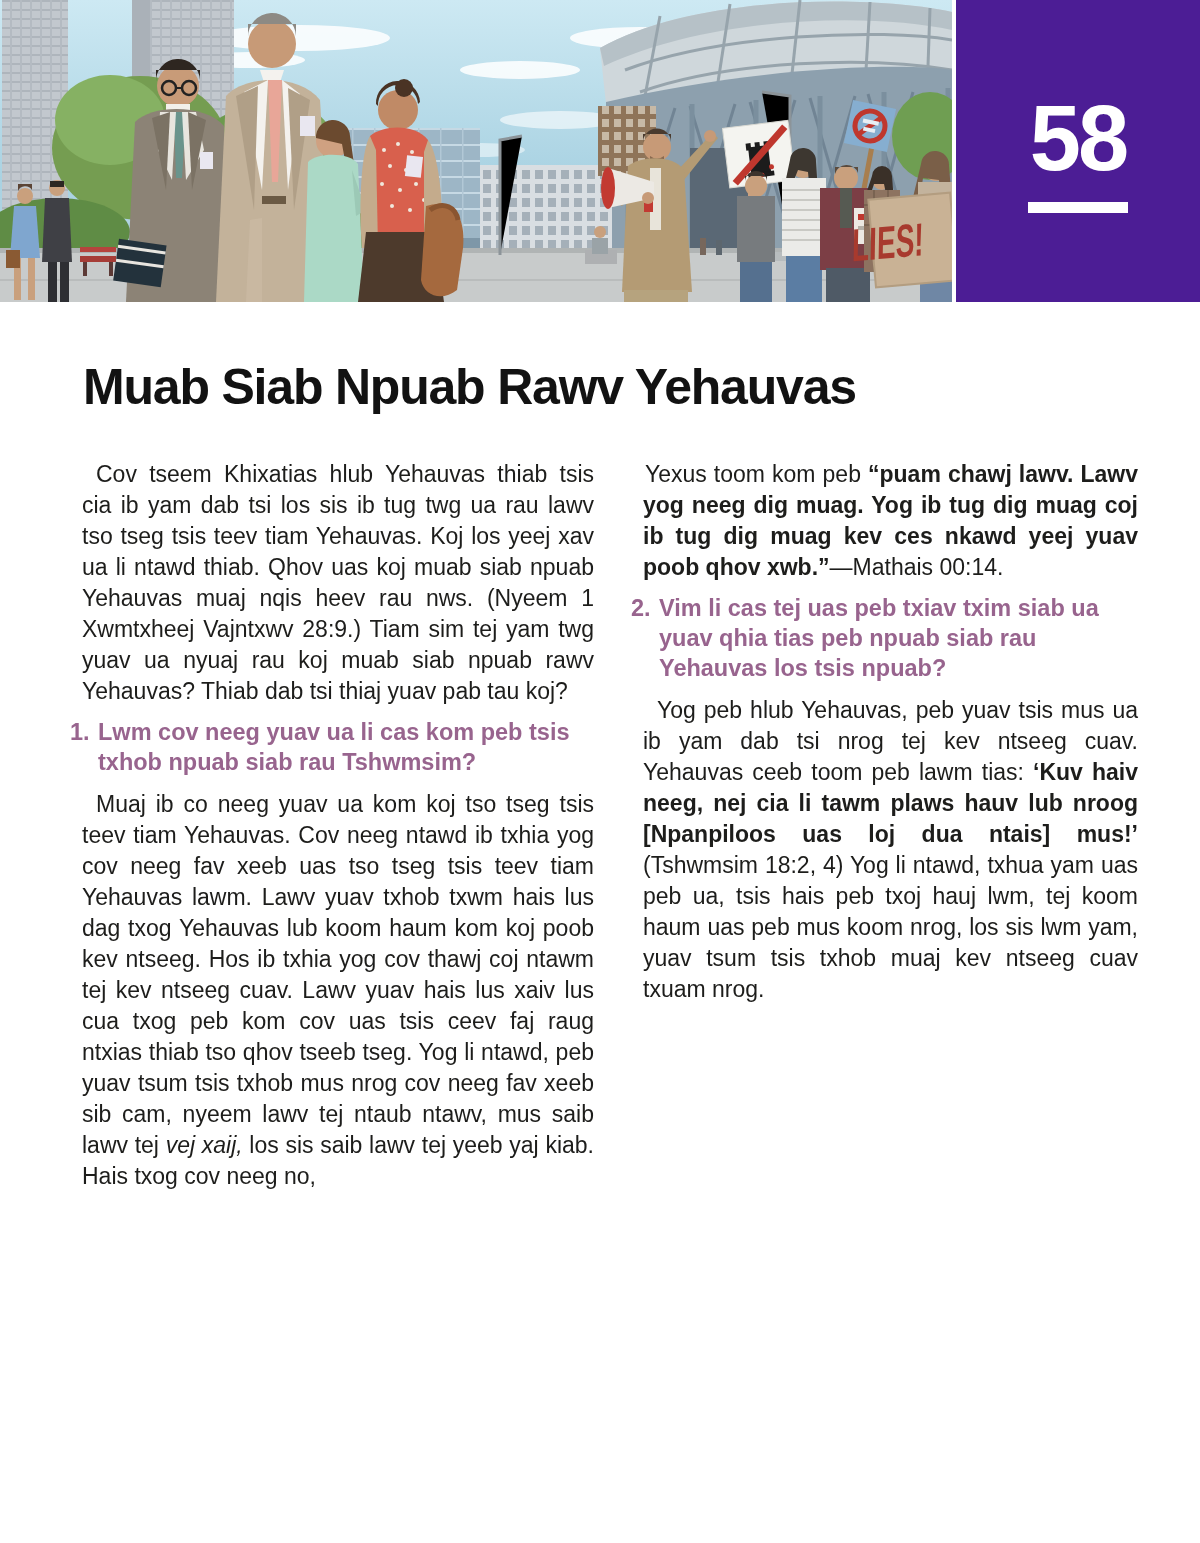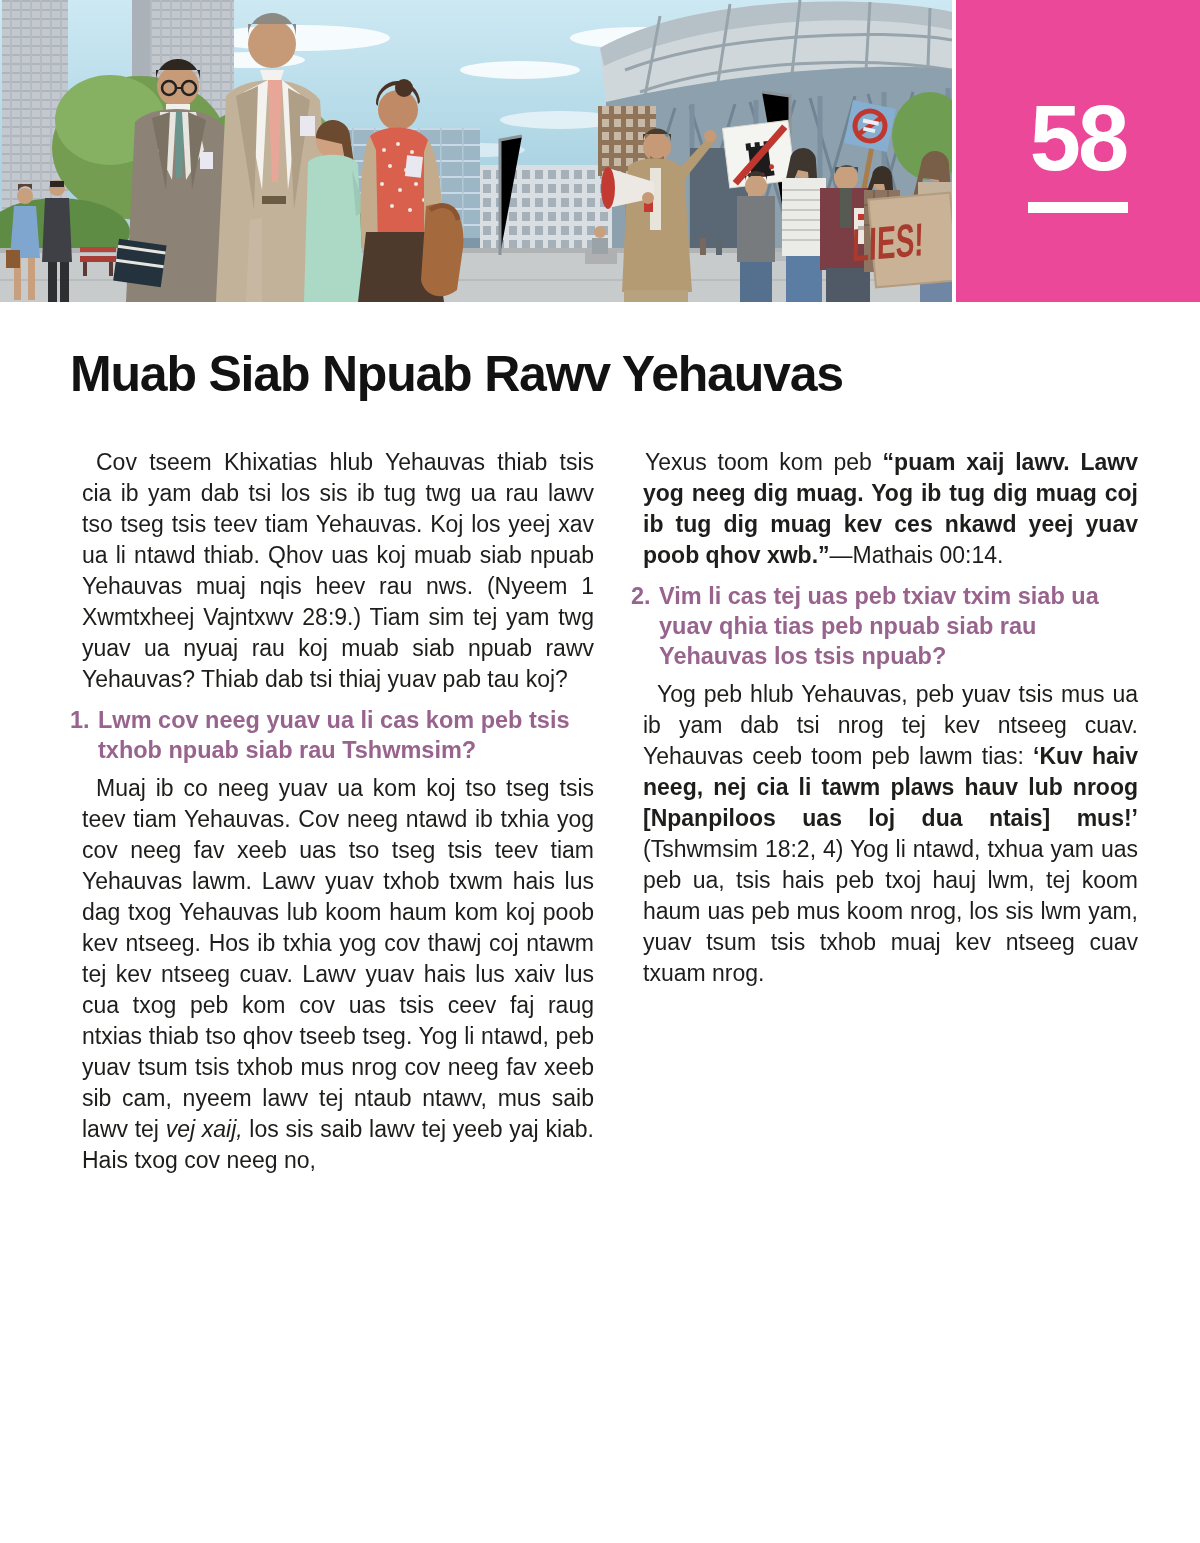--- a/index.html
+++ b/index.html
@@ -4,26 +4,26 @@
 <style>
   html,body{margin:0;padding:0;background:#e8e8e8;}
   #page{position:relative;width:1200px;height:1543px;background:#ffffff;overflow:hidden;
         font-family:"Liberation Sans",sans-serif;color:#1d1d1b;}
   .hero{position:absolute;left:0;top:0;width:952px;height:302px;}
   .num-block{position:absolute;left:956px;top:0;width:244px;height:302px;background:#9e6695;}
   .page-number{position:absolute;top:92px;left:0;width:100%;text-align:center;
         color:#ffffff;font-weight:700;font-size:92px;line-height:1;letter-spacing:-3px;}
   .page-number-bar{position:absolute;top:202px;left:50%;transform:translateX(-50%);
         width:100px;height:11px;background:#ffffff;}
-  .doc-title{position:absolute;left:70px;top:347px;width:980px;margin:0;
+  .doc-title{position:absolute;left:70px;top:347px;width:980px;margin:13px;
         font-size:50px;line-height:1.08;font-weight:700;letter-spacing:-1.2px;color:#121212;}
   .columns{position:absolute;left:70px;top:447px;display:flex;gap:37px;}
   .col-left{width:524px;}
   .col-right{width:507px;}
-  .body-para{margin:0 0 9px 0;padding-left:12px;font-size:23px;line-height:31px;
+  .body-para{margin:12px 0 9px 0;padding-left:12px;font-size:23px;line-height:31px;
         text-align:justify;text-indent:14px;}
   .body-para.no-indent{text-indent:2px;}
   .section-heading{display:flex;margin:10px 0 8px 0;font-weight:700;font-size:23.5px;
         line-height:30px;color:#98648e;}
   .heading-number{flex:0 0 28px;width:28px;}
   .heading-text{flex:1;}
   .seg-b{font-weight:700;}
   .seg-i{font-style:italic;}
 </style>
 </head>
@@ -324,38 +324,38 @@
         <path d="M370,136 C362,148 358,200 362,248 L378,248 L376,150 Z" fill="#c4ab8c"></path>
         <path d="M428,140 C438,152 444,200 442,250 L424,250 L424,152 Z" fill="#c4ab8c"></path>
         <rect x="406" y="156" width="16" height="21" fill="#e9e7f0" transform="rotate(6 414 166)"></rect>
         <path d="M366,232 L434,232 L444,302 L358,302 Z" fill="#4d3a2c"></path>
         <path d="M426,206 C452,198 466,214 463,248 L457,290 C442,302 424,296 421,280 Z" fill="#a5693e"></path>
         <path d="M430,210 C444,200 456,208 458,220" fill="none" stroke="#8a5530" stroke-width="5"></path>
       </g>
     </g>
   </svg>
 
-  <div class="num-block" style="background: #ec4899;">
+  <div class="num-block" style="background: #4c1d95;">
     <div class="page-number">58</div>
     <div class="page-number-bar"></div>
   </div>
 
   <h1 class="doc-title">Muab Siab Npuab Rawv Yehauvas</h1>
 
   <div class="columns">
     <div class="col-left">
         <p class="body-para"><span class="seg seg-n">Cov tseem Khixatias hlub Yehauvas thiab tsis cia ib yam dab tsi los sis ib tug twg ua rau lawv tso tseg tsis teev tiam Yehauvas. Koj los yeej xav ua li ntawd thiab. Qhov uas koj muab siab npuab Yehauvas muaj nqis heev rau nws. (Nyeem 1 Xwmtxheej Vajntxwv 28:9.) Tiam sim tej yam twg yuav ua nyuaj rau koj muab siab npuab rawv Yehauvas? Thiab dab tsi thiaj yuav pab tau koj?</span></p>
         <div class="section-heading" style="color: rgb(152, 100, 142);">
           <span class="heading-number">1.</span>
           <span class="heading-text">Lwm cov neeg yuav ua li cas kom peb tsis txhob npuab siab rau Tshwmsim?</span>
         </div>
         <p class="body-para"><span class="seg seg-n">Muaj ib co neeg yuav ua kom koj tso tseg tsis teev tiam Yehauvas. Cov neeg ntawd ib txhia yog cov neeg fav xeeb uas tso tseg tsis teev tiam Yehauvas lawm. Lawv yuav txhob txwm hais lus dag txog Yehauvas lub koom haum kom koj poob kev ntseeg. Hos ib txhia yog cov thawj coj ntawm tej kev ntseeg cuav. Lawv yuav hais lus xaiv lus cua txog peb kom cov uas tsis ceev faj raug ntxias thiab tso qhov tseeb tseg. Yog li ntawd, peb yuav tsum tsis txhob mus nrog cov neeg fav xeeb sib cam, nyeem lawv tej ntaub ntawv, mus saib lawv tej </span><span class="seg seg-i">vej xaij,</span><span class="seg seg-n"> los sis saib lawv tej yeeb yaj kiab. Hais txog cov neeg no,</span></p>
       </div>
     <div class="col-right">
-        <p class="body-para no-indent"><span class="seg seg-n">Yexus toom kom peb </span><span class="seg seg-b">“puam xaij lawv. Lawv yog neeg dig muag. Yog ib tug dig muag coj ib tug dig muag kev ces nkawd yeej yuav poob qhov xwb.”</span><span class="seg seg-n">—Mathais 00:14.</span></p>
+        <p class="body-para no-indent"><span class="seg seg-n">Yexus toom kom peb </span><span class="seg seg-b">“puam chawj lawv. Lawv yog neeg dig muag. Yog ib tug dig muag coj ib tug dig muag kev ces nkawd yeej yuav poob qhov xwb.”</span><span class="seg seg-n">—Mathais 00:14.</span></p>
         <div class="section-heading" style="color: rgb(152, 100, 142);">
           <span class="heading-number">2.</span>
           <span class="heading-text">Vim li cas tej uas peb txiav txim siab ua yuav qhia tias peb npuab siab rau Yehauvas los tsis npuab?</span>
         </div>
         <p class="body-para"><span class="seg seg-n">Yog peb hlub Yehauvas, peb yuav tsis mus ua ib yam dab tsi nrog tej kev ntseeg cuav. Yehauvas ceeb toom peb lawm tias: </span><span class="seg seg-b">‘Kuv haiv neeg, nej cia li tawm plaws hauv lub nroog [Npanpiloos uas loj dua ntais] mus!’</span><span class="seg seg-n"> (Tshwmsim 18:2, 4) Yog li ntawd, txhua yam uas peb ua, tsis hais peb txoj hauj lwm, tej koom haum uas peb mus koom nrog, los sis lwm yam, yuav tsum tsis txhob muaj kev ntseeg cuav txuam nrog.</span></p>
       </div>
   </div>
 
 </div>
 

